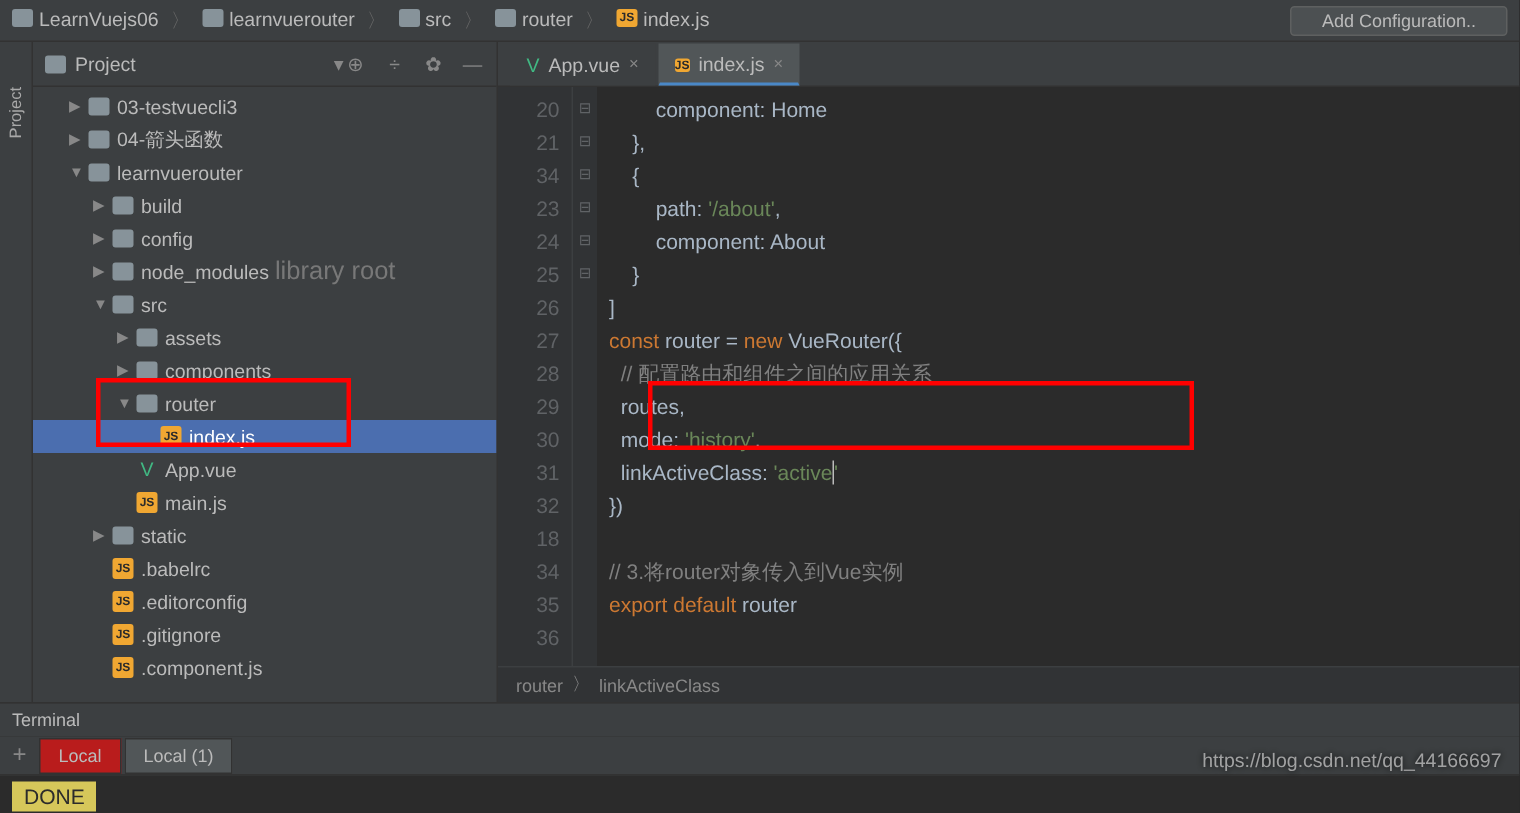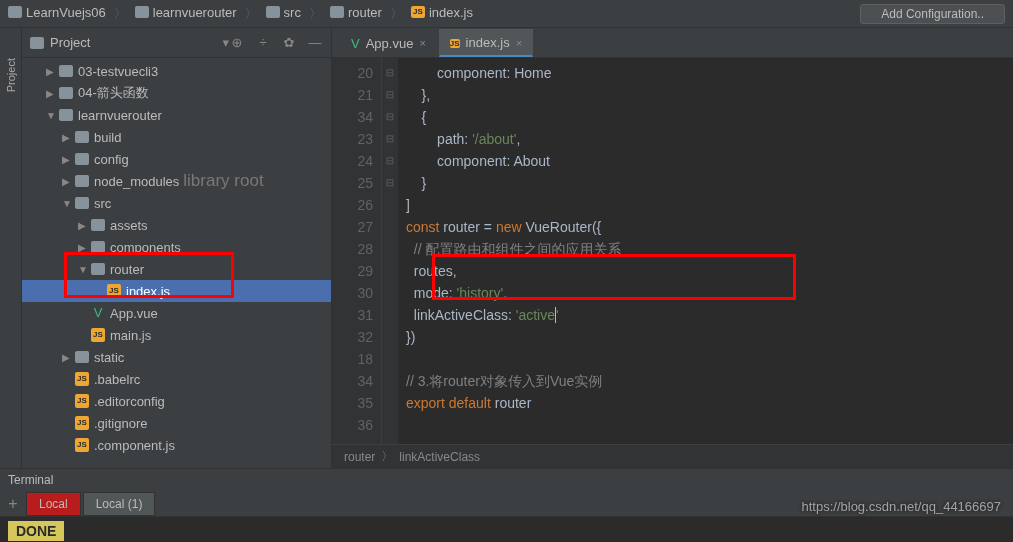--- a/index.html
+++ b/index.html
@@ -47,21 +47,21 @@
 .red-box.tree-box { left: 64px; top: 252px; width: 170px; height: 46px; }
 .red-box.code-box { left: 432px; top: 254px; width: 364px; height: 46px; }
 .breadcrumb-bottom { height: 24px; background: #313335; border-top: 1px solid #3c3f41; display: flex; align-items: center; padding-left: 12px; font-size: 12px; color: #888; gap: 6px; }
 .terminal-section { border-top: 1px solid #323232; background: #2b2b2b; }
 .terminal-header { height: 22px; display: flex; align-items: center; padding-left: 8px; font-size: 12px; color: #bbbbbb; background: #3c3f41; }
 .terminal-tabs { height: 26px; display: flex; align-items: center; background: #3c3f41; border-bottom: 1px solid #323232; }
 .terminal-tabs .plus { width: 26px; text-align: center; color: #888; font-size: 16px; }
 .terminal-tabs .ttab { padding: 4px 12px; font-size: 12px; color: #bbbbbb; background: #515658; border: 1px solid #323232; margin-right: 2px; }
 .terminal-tabs .ttab.inactive { background: #b91c1c; }
 .terminal-body { padding: 4px 8px; font-family: 'Consolas', monospace; font-size: 14px; display: flex; align-items: center; gap: 8px; }
-.done-badge { background: #d6c75a; color: #2b2b2b; padding: 2px 8px; font-weight: bold; }
+.done-badge { background: #d6c75a; color: #2b2b2b; padding: 2px 8px; font-weight: normal; }
 .terminal-msg { color: #d6c75a; }
 .watermark { position: absolute; bottom: 28px; right: 12px; color: #bbbbbb; font-size: 13px; opacity: 0.8; text-shadow: 0 0 4px #000; }
 .caret { border-right: 1px solid #bbbbbb; animation: none; }
 </style>
 </head>
 <body>
 
 <div class="breadcrumb-bar">
   <div class="breadcrumbs">
     <span class="crumb">

